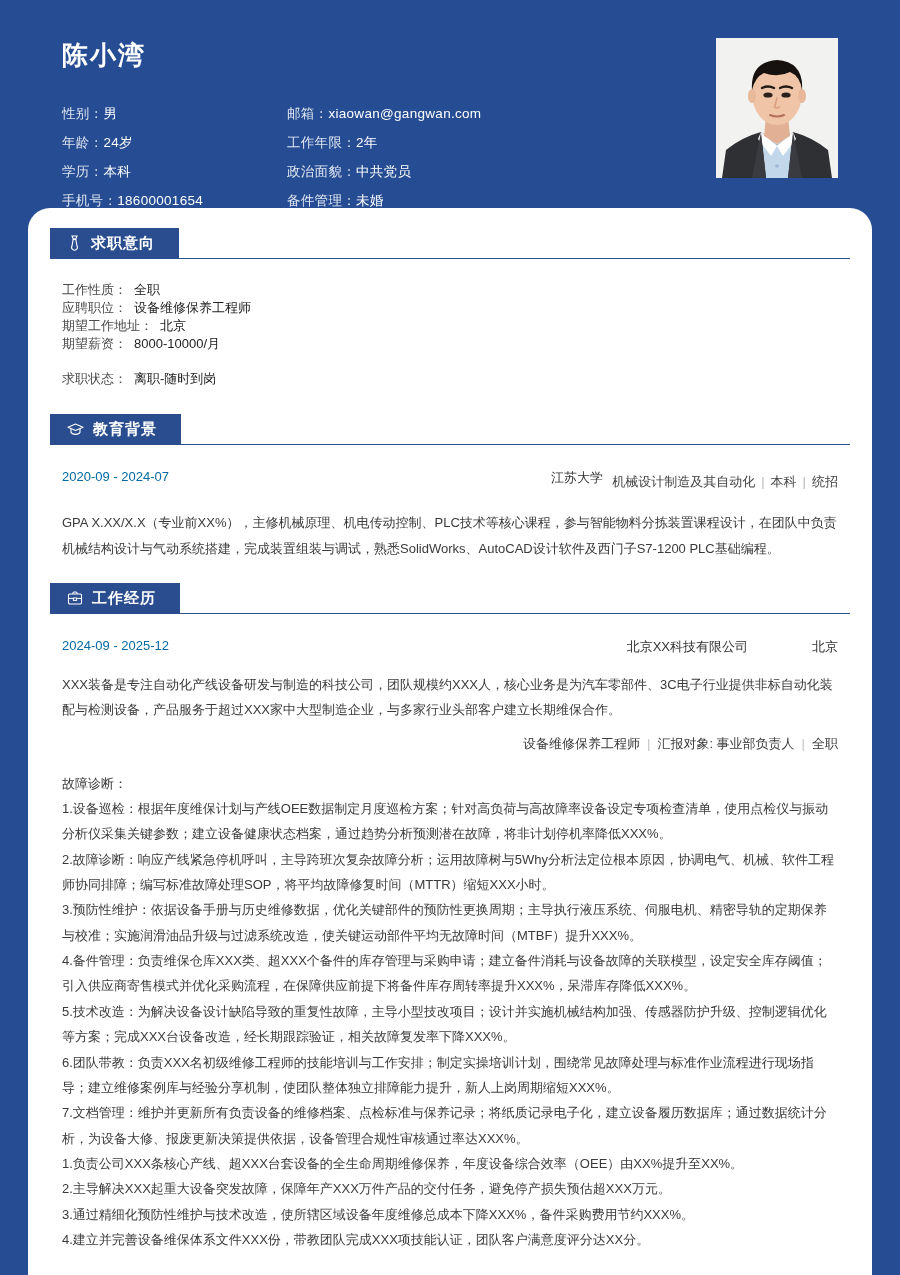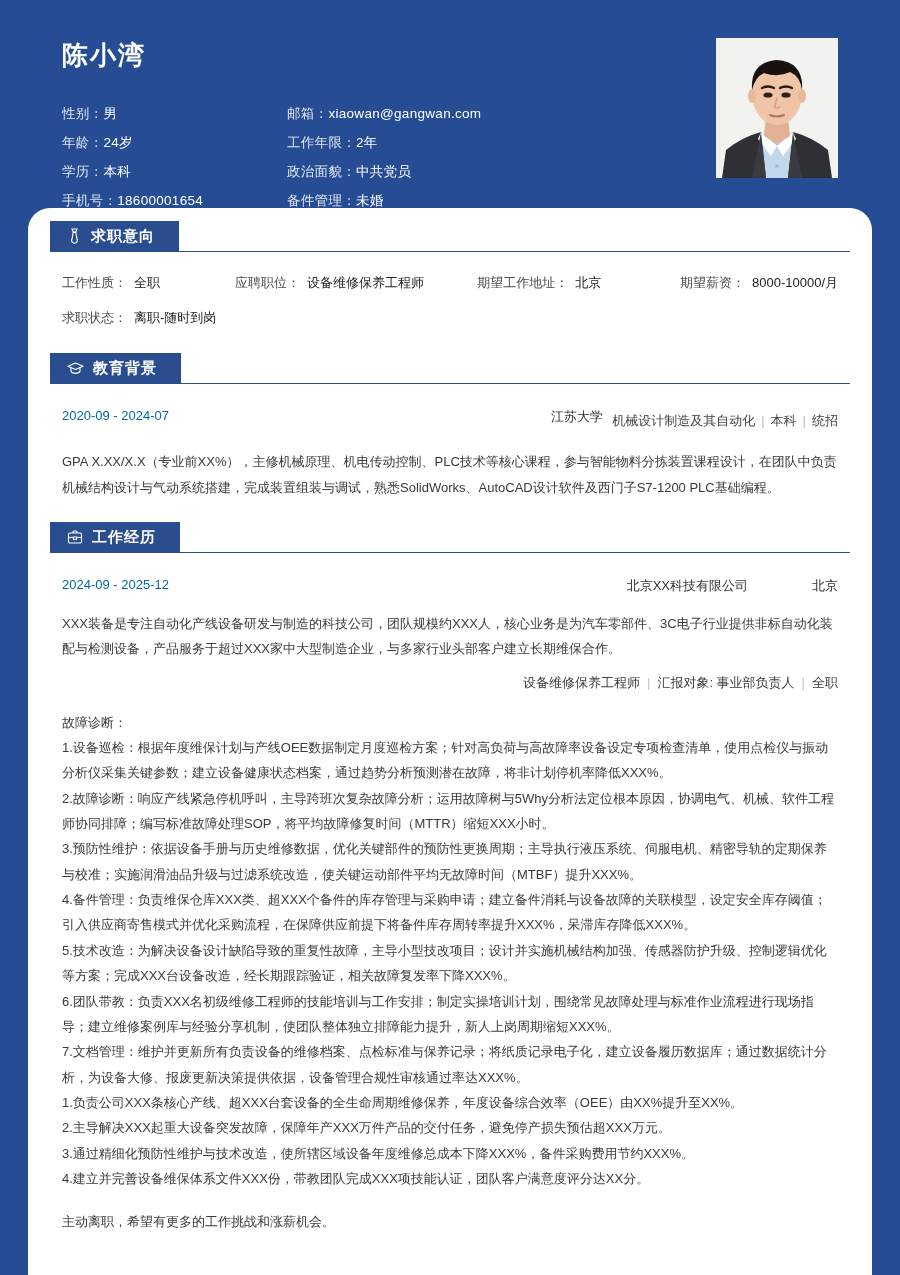--- a/index.html
+++ b/index.html
@@ -60,21 +60,21 @@
 
   
   .card {
     position: absolute;
     left: 28px;
     right: 28px;
     top: 208px;
     bottom: 0;
     background: #ffffff;
     border-radius: 22px 22px 0 0;
-    padding: 13px 22px 0 22px;
+    padding: 20px 22px 0 22px;
     overflow: hidden;
   }
 
   
   .section { margin-bottom: 0; }
   .sec-head {
     position: relative;
     height: 31px;
     margin-bottom: 0;
   }
@@ -102,20 +102,21 @@
   .sec-tag svg { display:block; }
 
   .sec-body { padding: 0 12px; }
 
   
   .intent-row {
     display: flex;
     font-size: 13px;
     color: #333;
     padding-top: 22px;
+    flex-direction: column;
   }
   .intent-row.second { padding-top: 17px; padding-bottom: 26px; }
   .intent-cell { white-space: nowrap; }
   .intent-cell .lbl { color: #4a4a4a; }
   .intent-cell .val { color: #222; margin-left: 7px; }
   .c1 { width: 175px; }
   .c2 { width: 245px; }
   .c3 { width: 205px; }
 
   

